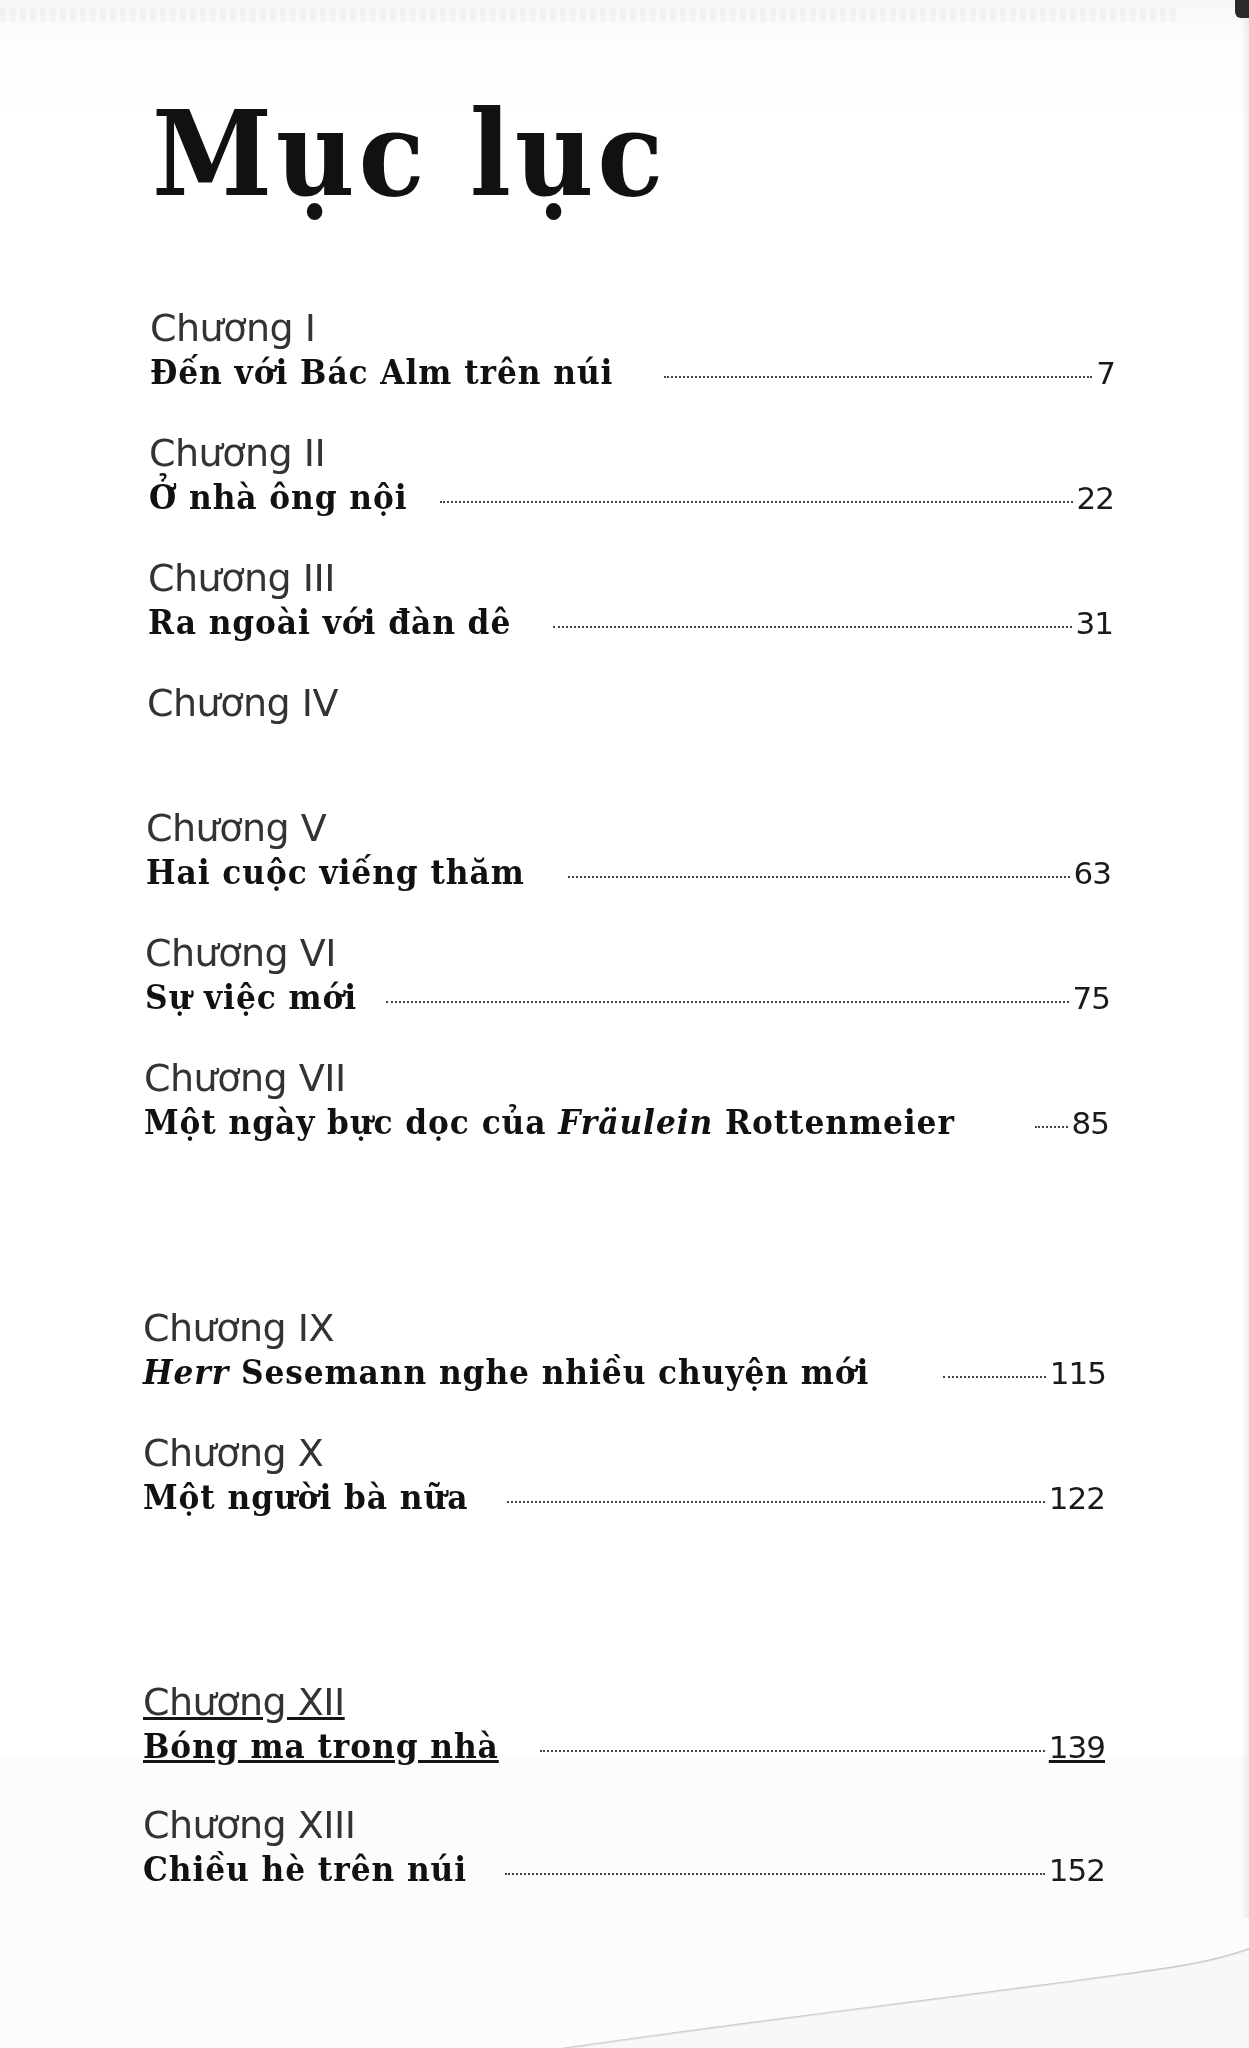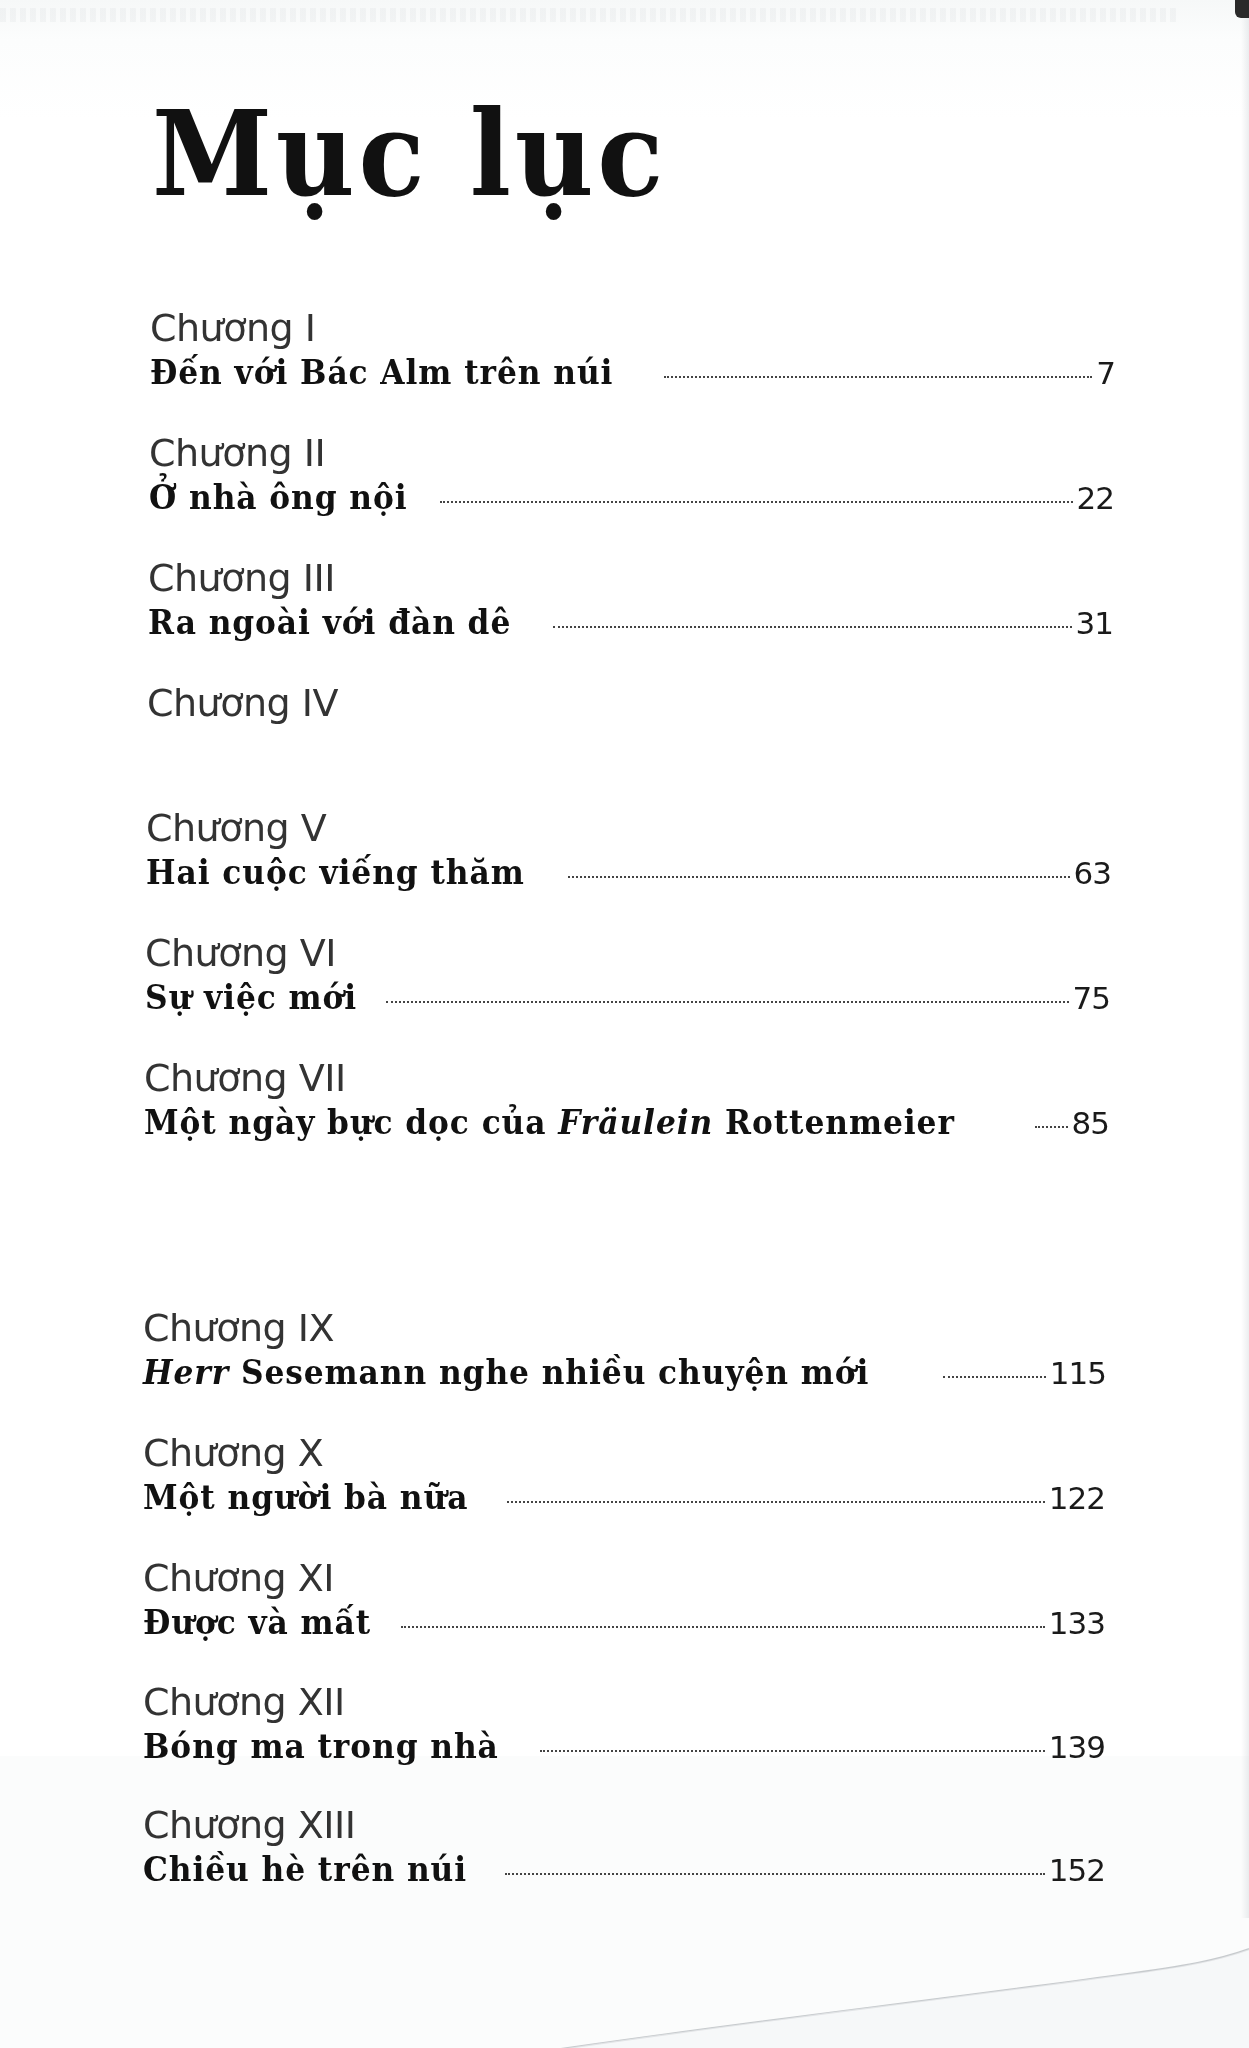--- a/index.html
+++ b/index.html
@@ -207,30 +207,22 @@
 
     <div class="entry" style="left:143px; top:1433px; width:962px;">
       <span class="chapter-label">Chương X</span>
       <div class="title-line">
         <span class="chapter-title">Một người bà nữa</span>
         <span class="leader"></span>
         <span class="page-num">122</span>
       </div>
     </div>
 
-    <div class="entry" style="left:143px; top:1558px; width:962px;">
-      <span class="chapter-label">Chương XI</span>
-      <div class="title-line">
-        <span class="chapter-title">Được và mất</span>
-        <span class="leader"></span>
-        <span class="page-num">133</span>
-      </div>
-    </div>
-
-    <div class="entry" style="left:143px; top:1682px; width:962px;">
+
+    <div class="entry" style="left:143px; top:1682px; width:962px;text-decoration:underline;">
       <span class="chapter-label">Chương XII</span>
       <div class="title-line">
         <span class="chapter-title">Bóng ma trong nhà</span>
         <span class="leader"></span>
         <span class="page-num">139</span>
       </div>
     </div>
 
     <div class="entry" style="left:143px; top:1805px; width:962px;">
       <span class="chapter-label">Chương XIII</span>

